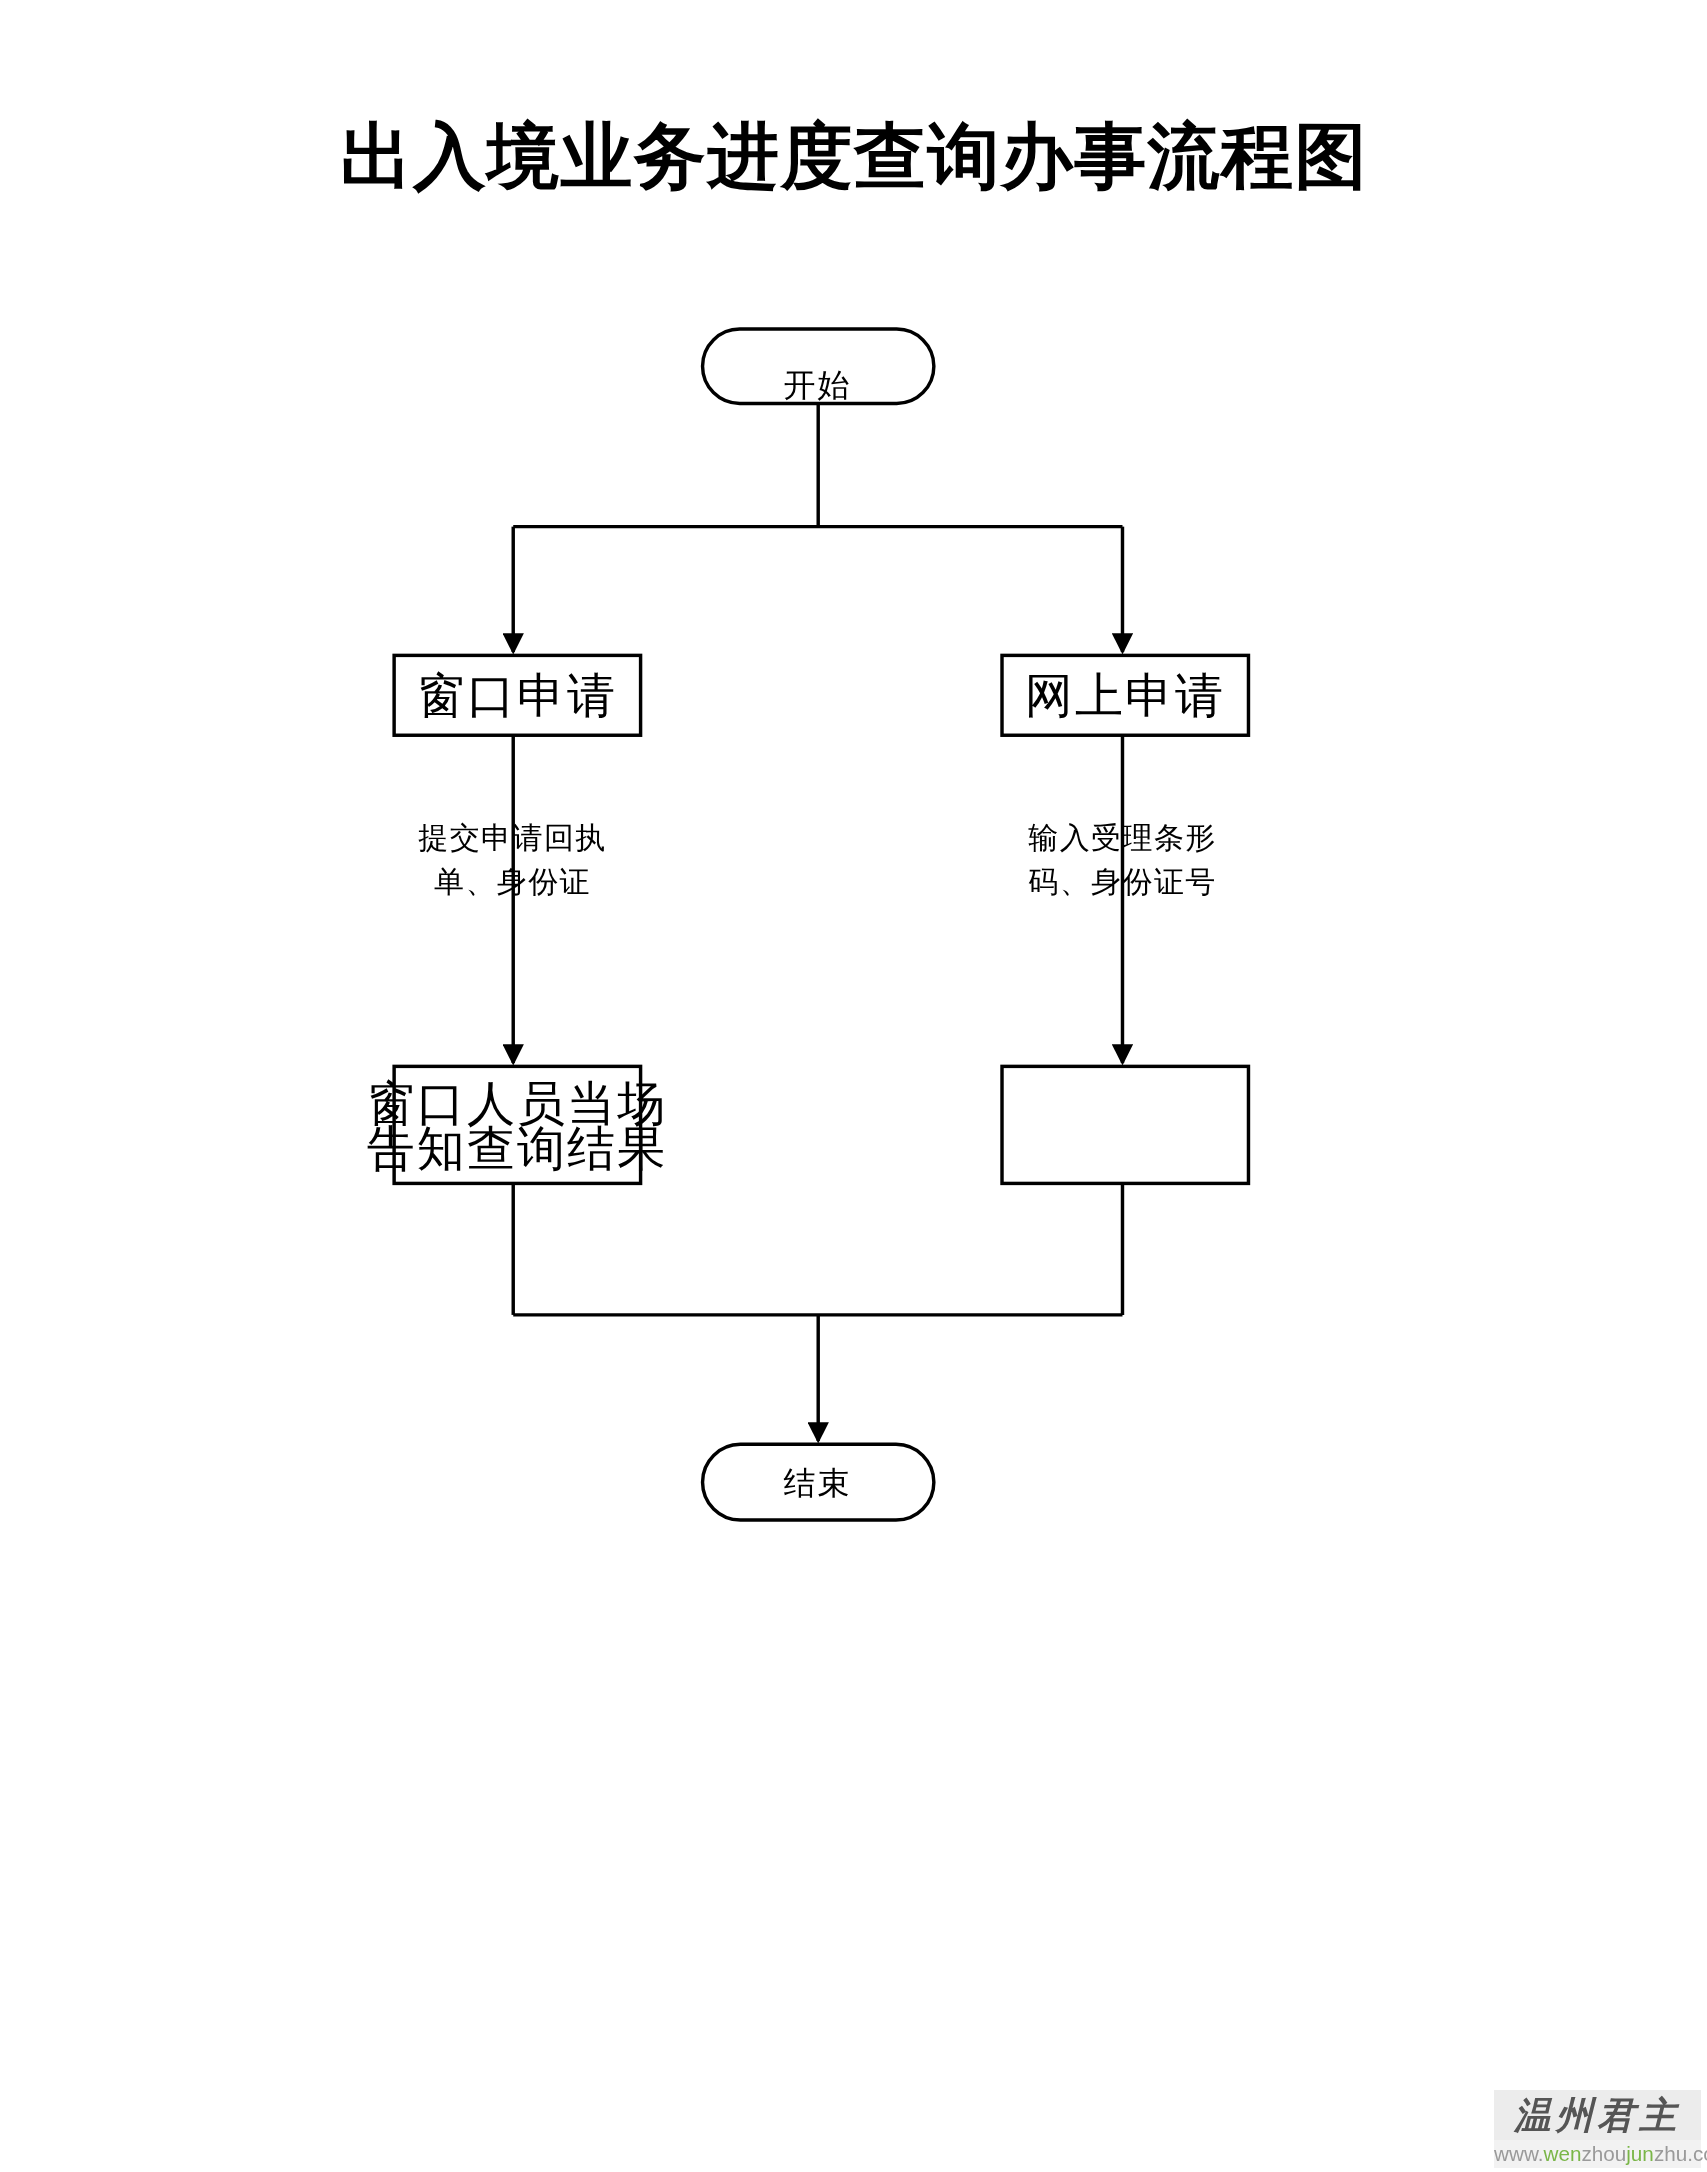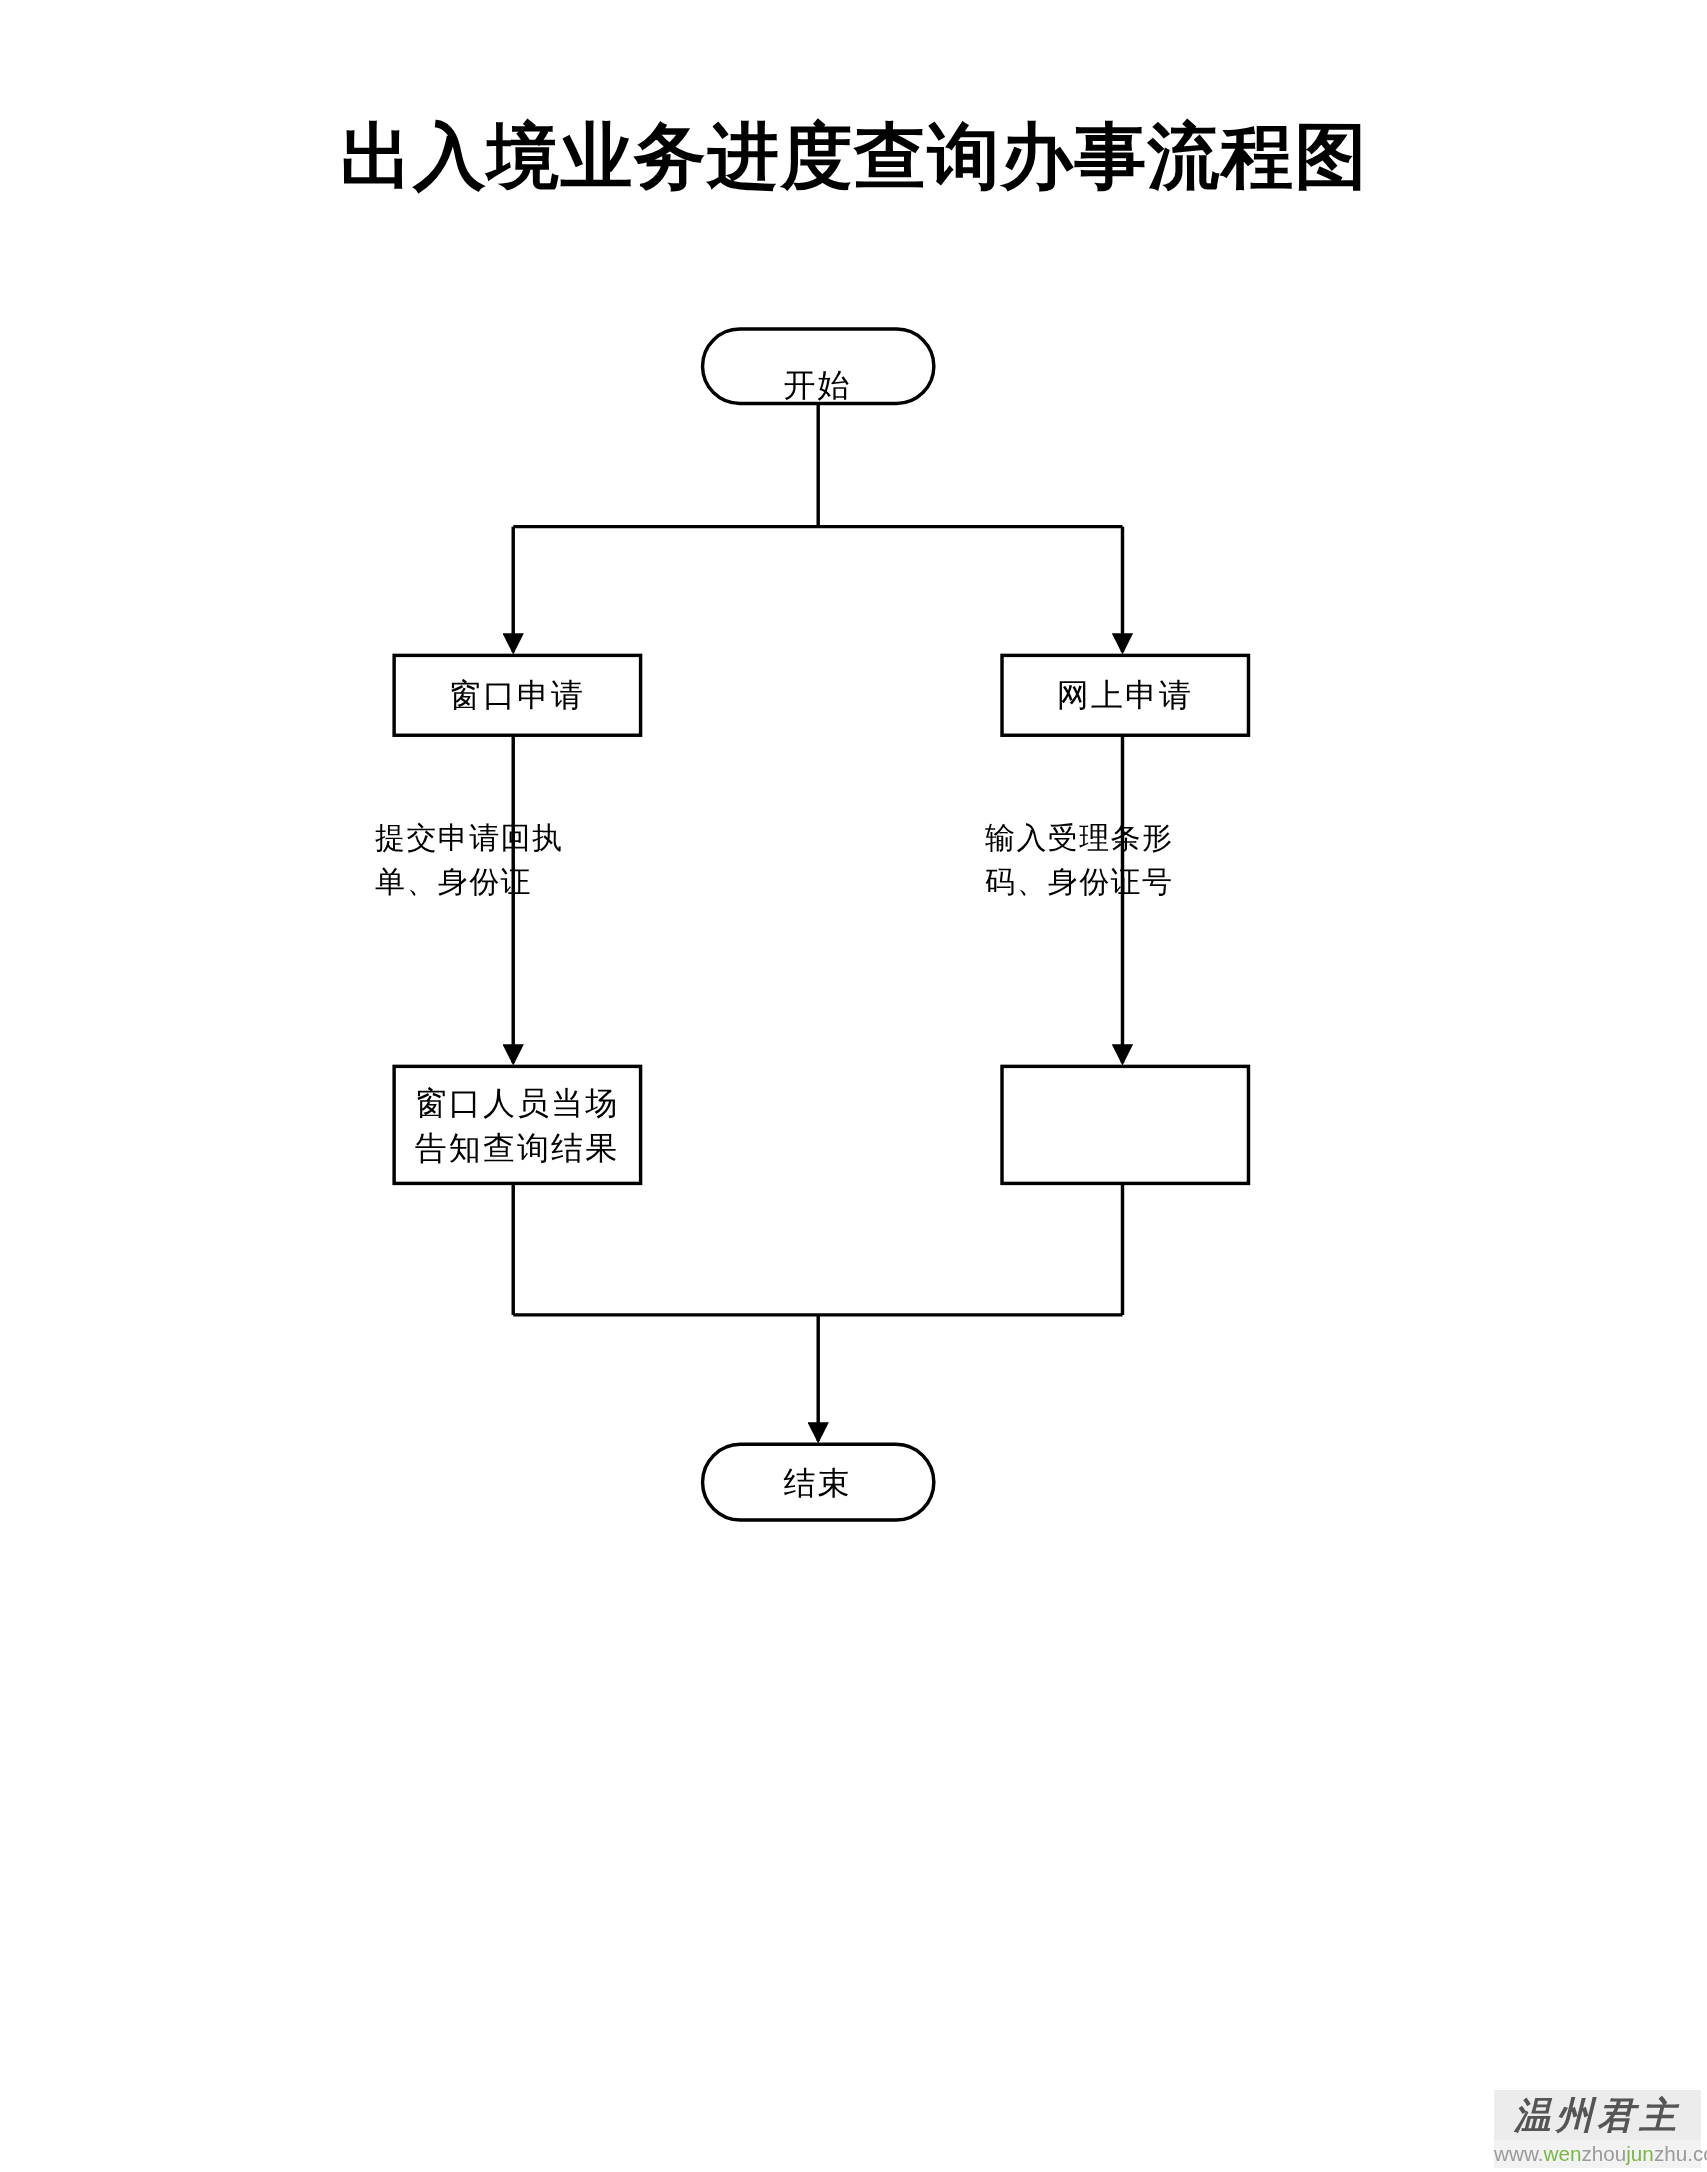--- a/index.html
+++ b/index.html
@@ -55,26 +55,27 @@
     align-items: center;
     justify-content: center;
     letter-spacing: 2.1px;
     white-space: nowrap;
   }
   .terminal-label {
     font-size: 32px;
     line-height: 39px;
   }
   .process-label {
-    font-size: 32px;
+    font-size: 48px;
     line-height: 45px;
   }
   .edge-label {
     position: absolute;
     color: #000000;
+    text-align: center;
     font-family: "Liberation Serif", "DejaVu Serif", serif;
     font-size: 30px;
     line-height: 44px;
     letter-spacing: 1.4px;
     white-space: nowrap;
   }
   .edge-label .ln { display: block; }
 
   
   #watermark {

